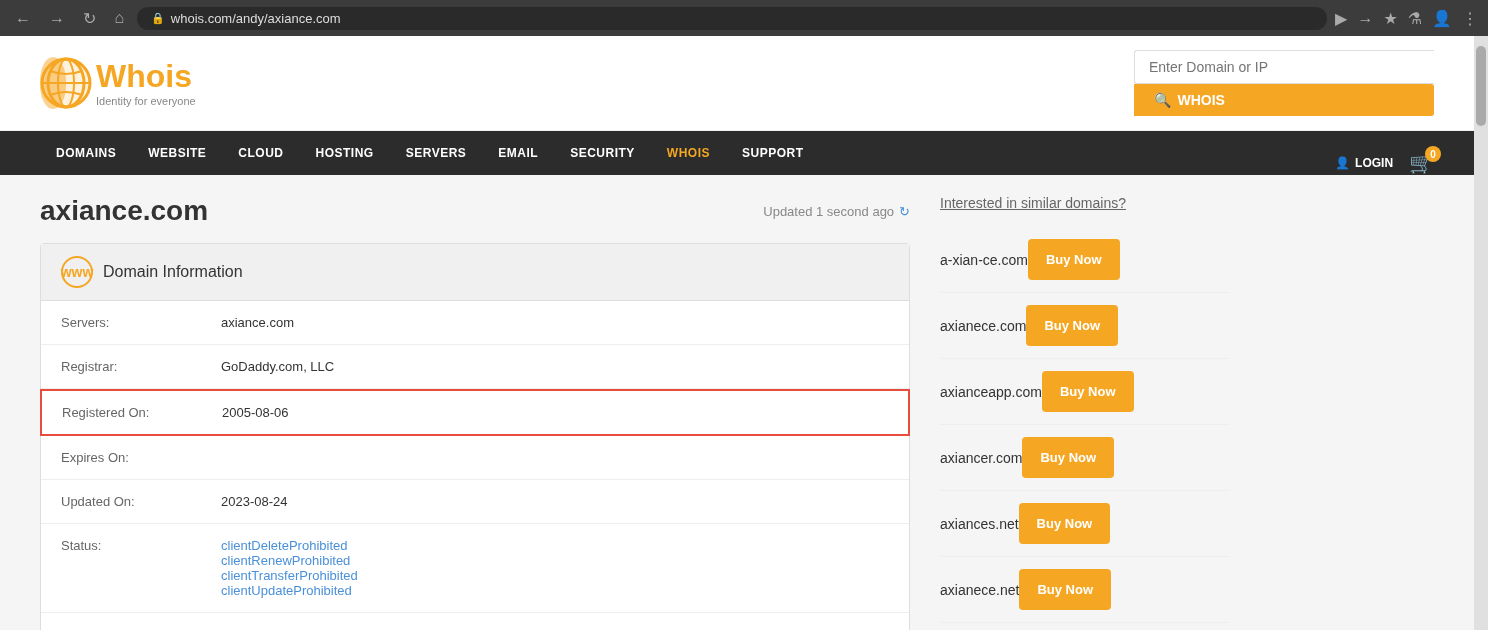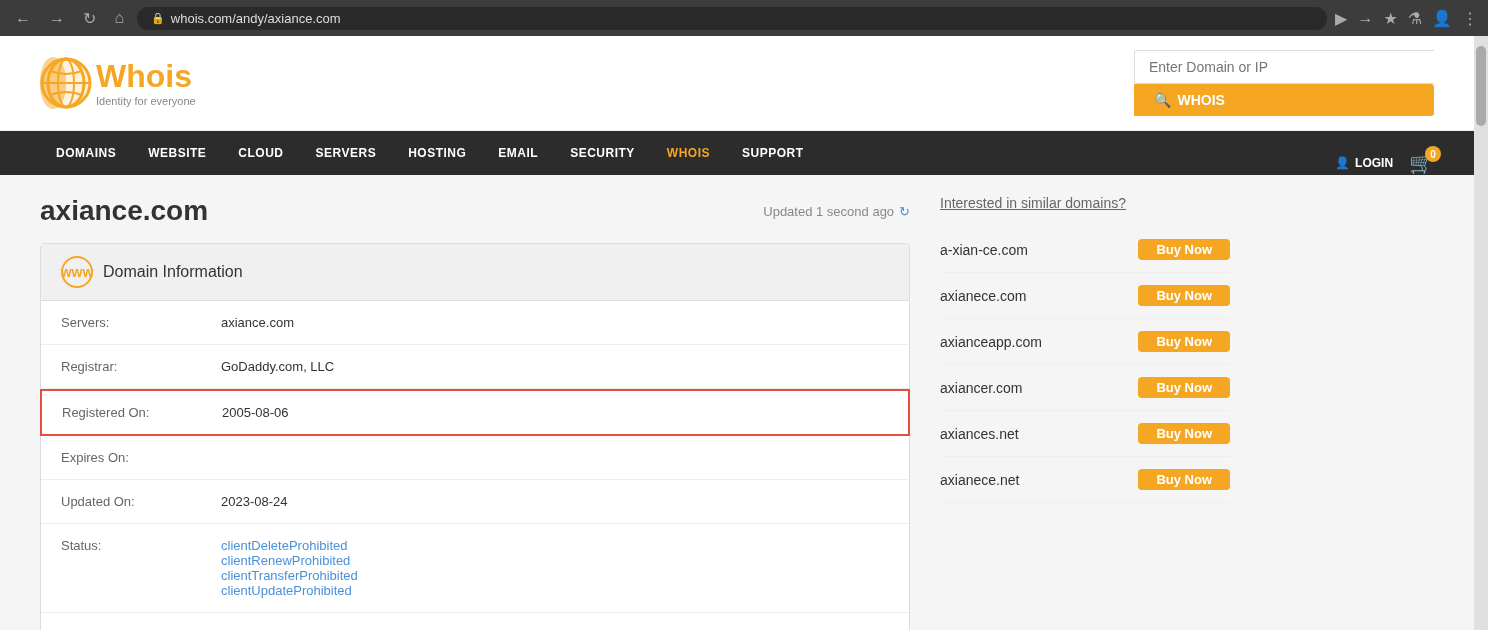--- a/index.html
+++ b/index.html
@@ -288,33 +288,32 @@
     }
     .similar-title {
       font-size: 14px;
       color: #666;
       margin-bottom: 16px;
       text-decoration: underline;
     }
     .similar-item {
       display: flex;
       align-items: center;
-      justify-content: space-between;
       padding: 12px 0;
       border-bottom: 1px solid #eee;
     }
     .similar-domain {
       font-size: 14px;
       color: #333;
     }
     .buy-now-btn {
       background: #f5a623;
       color: #fff;
       border: none;
-      padding: 3px 18px;
+      padding: 13px 18px;
       border-radius: 4px;
       cursor: pointer;
       font-size: 13px;
       font-weight: bold;
     }
   </style>
 </head>
 <body>
 
 <div class="browser-bar">
@@ -363,22 +362,22 @@
       <span>WHOIS</span>
     </button>
   </div>
 </div>
 
 <div class="main-nav">
   <div class="nav-items">
     <div class="nav-item">DOMAINS</div>
     <div class="nav-item">WEBSITE</div>
     <div class="nav-item">CLOUD</div>
+    <div class="nav-item">HOSTING</div>
     <div class="nav-item">SERVERS</div>
-    <div class="nav-item">HOSTING</div>
     <div class="nav-item">EMAIL</div>
     <div class="nav-item">SECURITY</div>
     <div class="nav-item active">WHOIS</div>
     <div class="nav-item">SUPPORT</div>
   </div>
   <div class="nav-right">
     <div class="nav-login">
       <span>👤</span>
       <span>LOGIN</span>
     </div>

